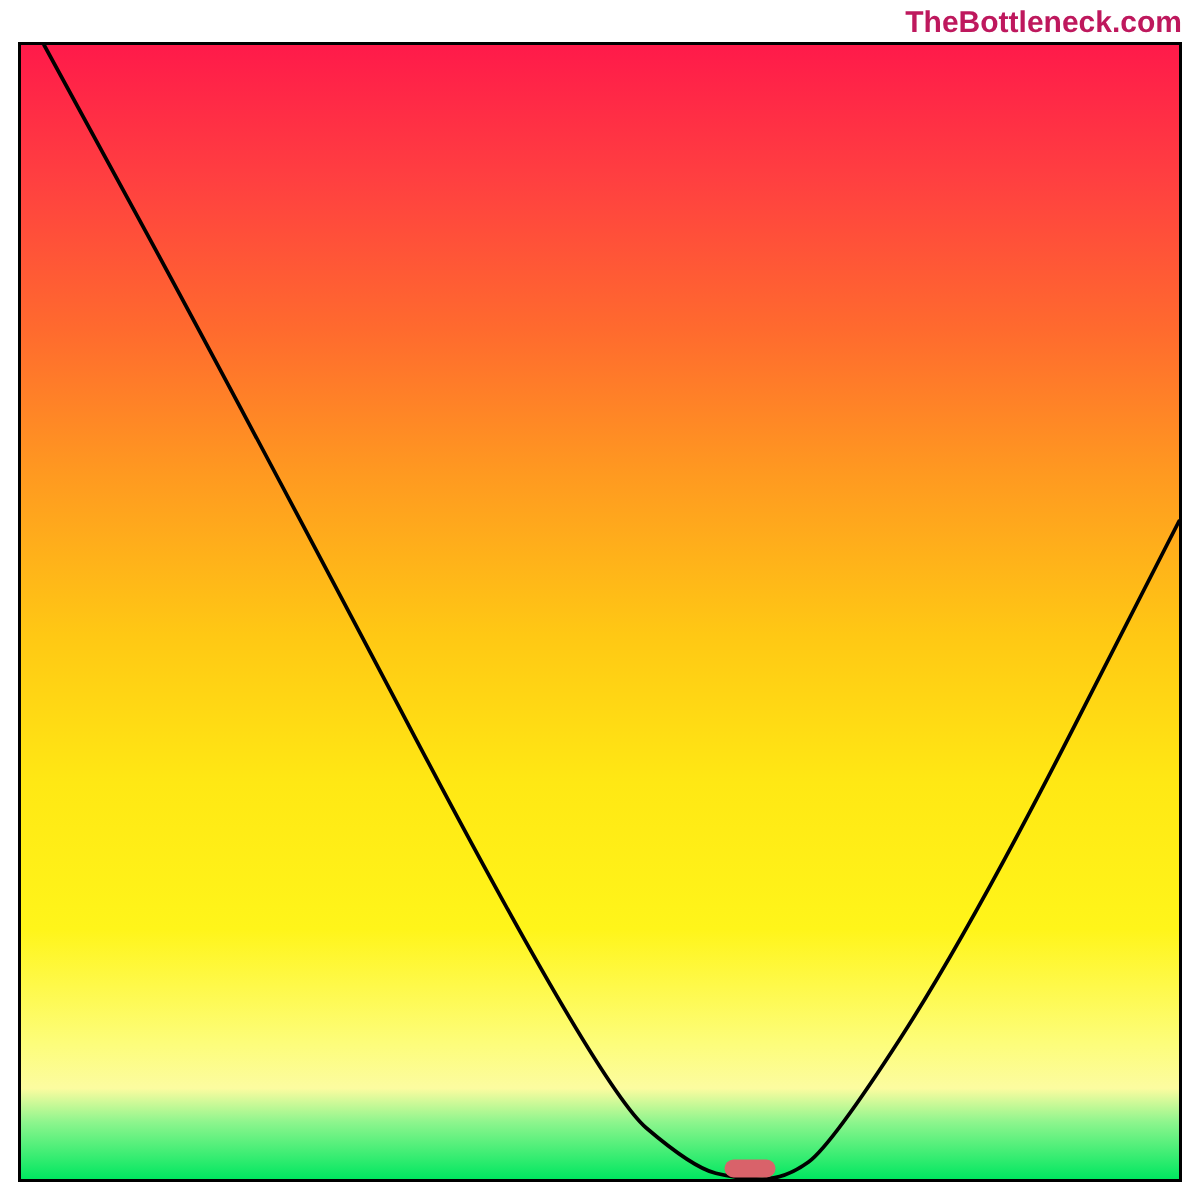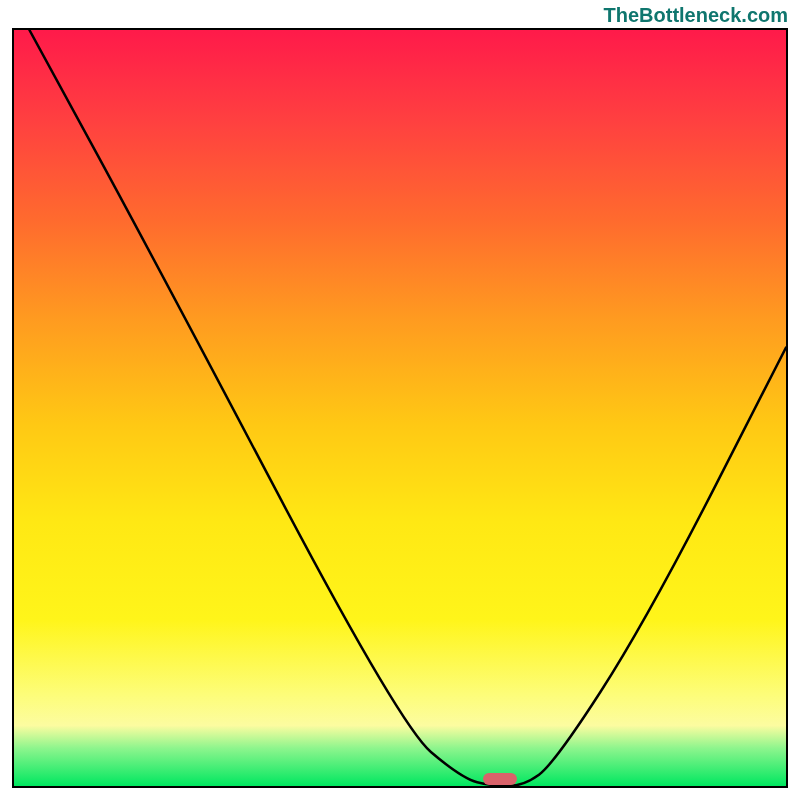--- a/index.html
+++ b/index.html
@@ -60,21 +60,21 @@
     bottom: 1px;
     transform: translateX(-50%);
   }
   .watermark {
     position: absolute;
     top: 4px;
     right: 12px;
     font-family: Arial, Helvetica, sans-serif;
     font-size: 20px;
     font-weight: bold;
-    color: #0f766e;
+    color: #be185d;
   }
 </style>
 </head>
 <body>
 
 <div class="watermark">TheBottleneck.com</div>
 
 <div class="frame">
 
   <div class="gradient"></div>

